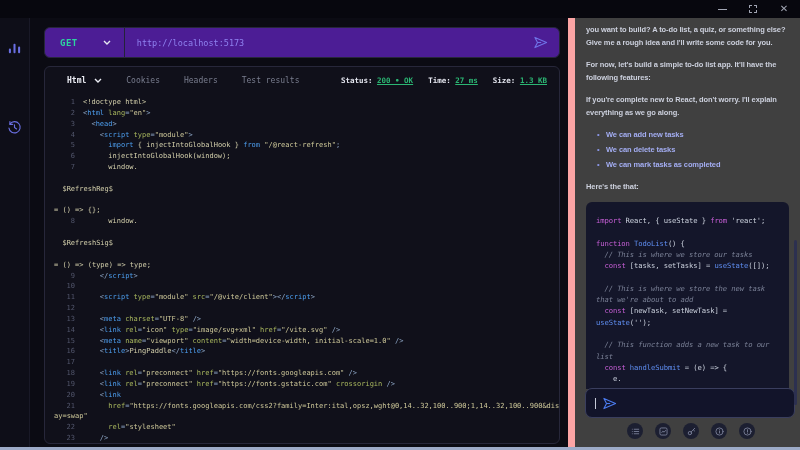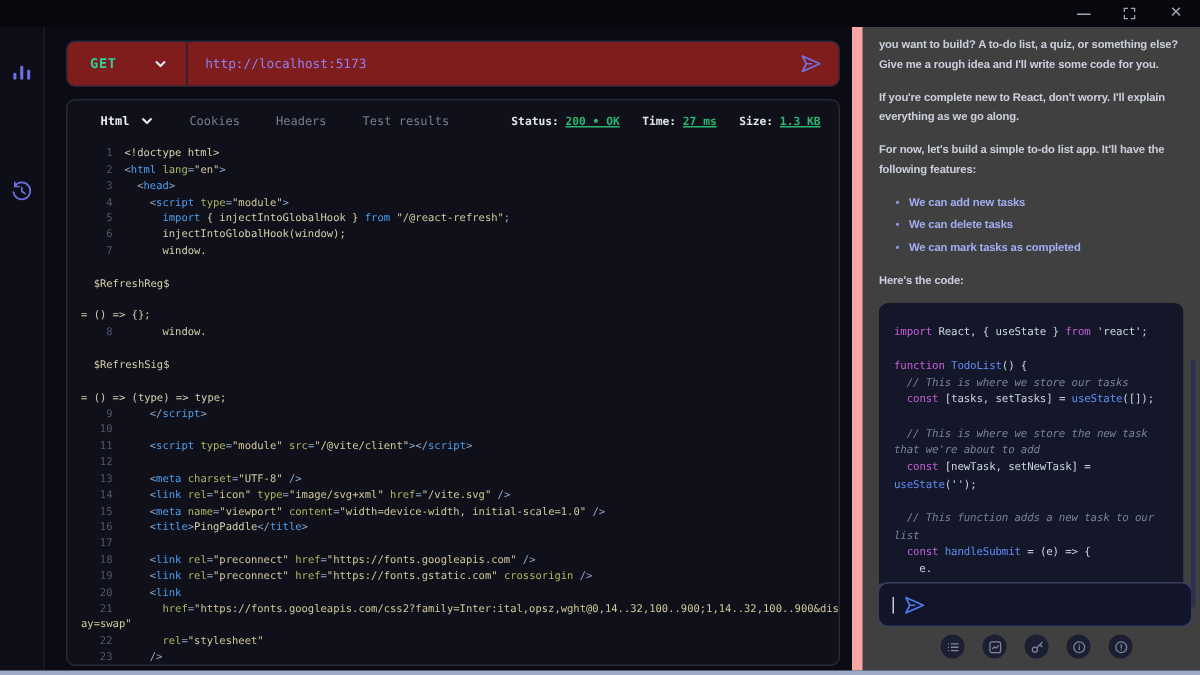--- a/index.html
+++ b/index.html
@@ -15,21 +15,21 @@
   .wc-max i { display:block; width:8px; height:8px; border:1.2px dashed #a2a6b4; border-radius:1px; }
   .wc-close { font-size:10px; line-height:10px; color:#a2a6b4; }
 
   
   .sidebar { position:absolute; left:0; top:18px; width:30px; height:429px; background:#0e0e18; border-right:1px solid #191927; }
   .side-icon { position:absolute; left:7px; width:16px; height:16px; color:#6a6fe2; }
   .side-icon.first { top:22px; }
   .side-icon.second { top:102px; }
 
   
-  .request-bar { position:absolute; left:44px; top:27px; width:516px; height:31px; background:#7f1d1d;
+  .request-bar { position:absolute; left:44px; top:27px; width:516px; height:31px; background:#4c1d95;
                  border:1px solid #27273a; border-radius:6px; display:flex; align-items:center;
                  font-family:"DejaVu Sans Mono", monospace; }
   .method-btn { display:flex; align-items:center; gap:25px; padding:0 13px 0 15px; height:100%; color:#fff; }
   .method-label { color:#2dd4a0; font-size:9px; font-weight:bold; letter-spacing:.5px; }
   .method-chevron { color:#e6e8f0; display:flex; }
   .rb-divider { width:1px; height:29px; background:#23233a; }
   .url-input { flex:1; background:transparent; border:none; outline:none; color:#8f82f0;
                font-family:"DejaVu Sans Mono", monospace; font-size:8.5px; padding-left:12px; }
   .send-btn { margin-right:11px; color:#6f74e8; display:flex; }
 
@@ -193,28 +193,28 @@
         <div class="code-row"><span class="ln">21</span><span class="tk-pl">      </span><span class="tk-at">href</span><span class="tk-pu">=</span><span class="tk-st">"https://fonts.googleapis.com/css2?family=Inter:ital,opsz,wght@0,14..32,100..900;1,14..32,100..900&amp;displ</span></div>
         <div class="code-row full"><span class="tk-st">ay=swap"</span></div>
         <div class="code-row"><span class="ln">22</span><span class="tk-pl">      </span><span class="tk-at">rel</span><span class="tk-pu">=</span><span class="tk-st">"stylesheet"</span></div>
         <div class="code-row"><span class="ln">23</span><span class="tk-pl">    </span><span class="tk-pu">/&gt;</span></div>
       </div>
   </div>
 
   <div class="right-panel">
     <div class="chat" id="chat-mount">
         <p>you want to build? A to-do list, a quiz, or something else? Give me a rough idea and I'll write some code for you.</p>
+        <p>For now, let's build a simple to-do list app. It'll have the following features:</p>
         <p>If you're complete new to React, don't worry. I'll explain everything as we go along.</p>
-        <p>For now, let's build a simple to-do list app. It'll have the following features:</p>
         <ul>
           <li>We can add new tasks</li>
           <li>We can delete tasks</li>
           <li>We can mark tasks as completed</li>
         </ul>
-        <p>Here's the code:</p>
+        <p>Here's the that:</p>
         <div class="code-block"><div><span class="ck-kw">import</span><span class="ck-pl"> React, { useState } </span><span class="ck-kw">from</span><span class="ck-pl"> </span><span class="ck-st">'react'</span><span class="ck-pl">;</span></div><div>&nbsp;</div><div><span class="ck-kw">function</span><span class="ck-pl"> </span><span class="ck-fn">TodoList</span><span class="ck-pl">() {</span></div><div><span class="ck-cm">  // This is where we store our tasks</span></div><div><span class="ck-pl">  </span><span class="ck-kw">const</span><span class="ck-pl"> [tasks, setTasks] = </span><span class="ck-fn">useState</span><span class="ck-pl">([]);</span></div><div>&nbsp;</div><div><span class="ck-cm">  // This is where we store the new task</span></div><div><span class="ck-cm">that we're about to add</span></div><div><span class="ck-pl">  </span><span class="ck-kw">const</span><span class="ck-pl"> [newTask, setNewTask] =</span></div><div><span class="ck-fn">useState</span><span class="ck-pl">(</span><span class="ck-st">''</span><span class="ck-pl">);</span></div><div>&nbsp;</div><div><span class="ck-cm">  // This function adds a new task to our</span></div><div><span class="ck-cm">list</span></div><div><span class="ck-pl">  </span><span class="ck-kw">const</span><span class="ck-pl"> </span><span class="ck-fn">handleSubmit</span><span class="ck-pl"> = (e) =&gt; {</span></div><div><span class="ck-pl">    e.</span></div></div>
       </div>
     <div class="chat-input">
       <span class="caret"></span>
       <span class="input-send" id="chat-send-icon">
           <svg width="15" height="13" viewBox="0 0 16 14" fill="none" stroke="currentColor" stroke-width="1.2" stroke-linejoin="round">
             <path d="M2 1.5L14.5 7 2 12.5 4.8 7z"></path>
             <path d="M4.8 7h4"></path>
           </svg>
         </span>

